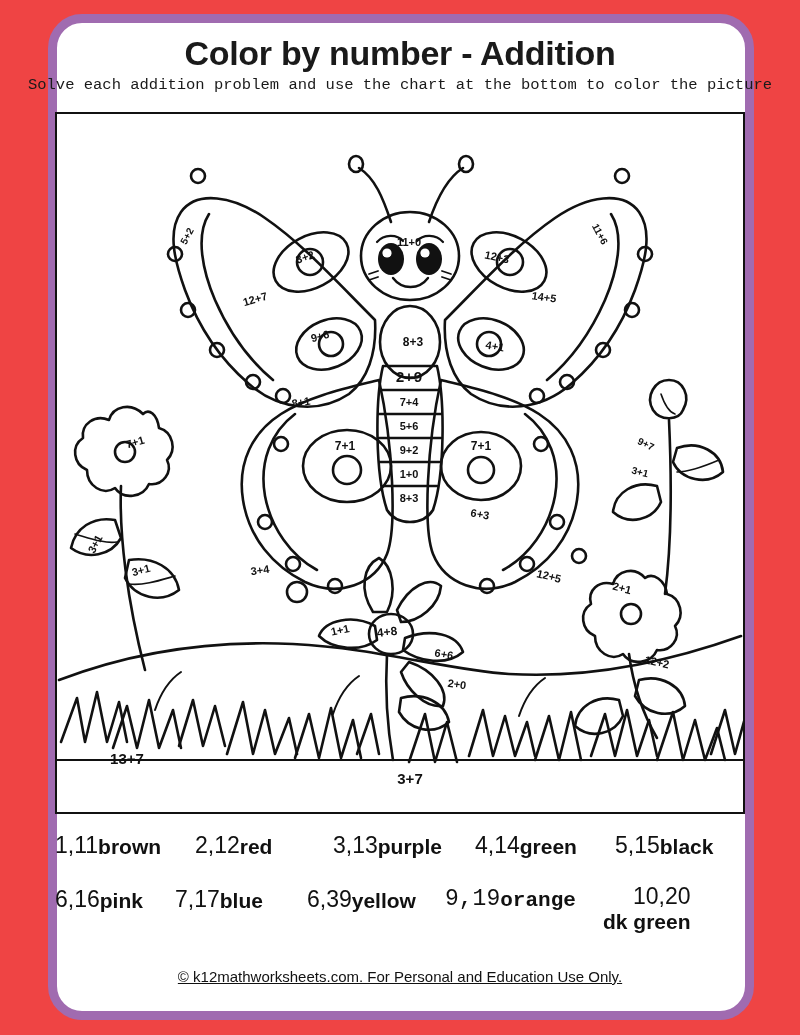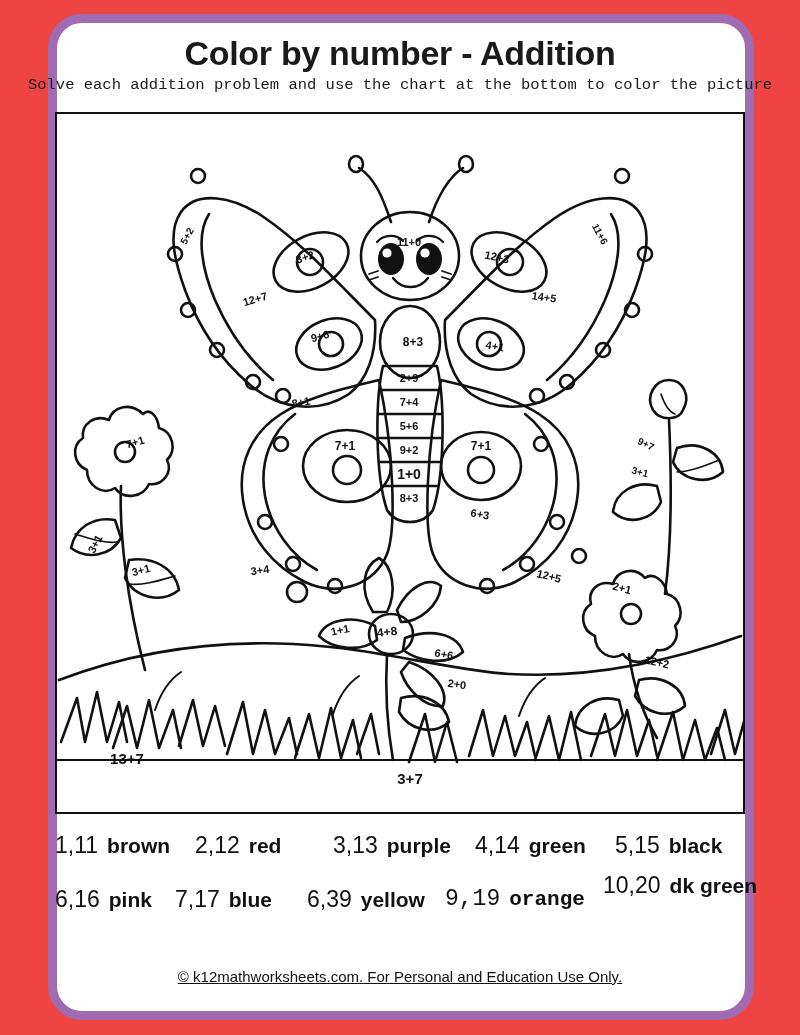--- a/index.html
+++ b/index.html
@@ -69,22 +69,21 @@
     width: 700px;
     height: 108px;
   }
   .legend-row {
     display: flex;
     align-items: baseline;
     height: 54px;
   }
   .legend-cell {
     display: flex;
-    align-items: center;
-    gap: 9px;
+    align-items: flex-end;
     white-space: nowrap;
   }
   .legend-num {
     font-size: 23px;
     color: #111;
     font-weight: normal;
   }
   .legend-name {
     font-size: 21px;
     color: #111;
@@ -269,25 +268,25 @@
         <div class="prob" style="font-size: 10px; left: 130px; top: 122px; transform: translate(-50%, -50%) rotate(-62deg);">5+2</div>
         <div class="prob" style="font-size: 11px; left: 248px; top: 143px; transform: translate(-50%, -50%) rotate(-18deg);">3+2</div>
         <div class="prob" style="font-size: 11px; left: 198px; top: 185px; transform: translate(-50%, -50%) rotate(-16deg);">12+7</div>
         <div class="prob" style="font-size: 11px; left: 263px; top: 222px; transform: translate(-50%, -50%) rotate(-14deg);">9+6</div>
         <div class="prob" style="font-size: 11px; left: 352px; top: 128px; transform: translate(-50%, -50%) rotate(0deg);">11+0</div>
         <div class="prob" style="font-size: 12px; left: 356px; top: 228px; transform: translate(-50%, -50%) rotate(0deg);">8+3</div>
         <div class="prob" style="font-size: 11px; left: 440px; top: 143px; transform: translate(-50%, -50%) rotate(12deg);">12+3</div>
         <div class="prob" style="font-size: 11px; left: 487px; top: 183px; transform: translate(-50%, -50%) rotate(8deg);">14+5</div>
         <div class="prob" style="font-size: 10px; left: 543px; top: 120px; transform: translate(-50%, -50%) rotate(62deg);">11+6</div>
         <div class="prob" style="font-size: 11px; left: 438px; top: 232px; transform: translate(-50%, -50%) rotate(10deg);">4+1</div>
-        <div class="prob" style="font-size: 11px; left: 352px; top: 264px; transform: translate(-50%, -50%) rotate(0deg);">2+9</div>
+        <div class="prob" style="font-size: 15px; left: 352px; top: 264px; transform: translate(-50%, -50%) rotate(0deg); font-family: Liberation Mono, monospace;">2+9</div>
         <div class="prob" style="font-size: 11px; left: 352px; top: 288px; transform: translate(-50%, -50%) rotate(0deg);">7+4</div>
         <div class="prob" style="font-size: 11px; left: 352px; top: 312px; transform: translate(-50%, -50%) rotate(0deg);">5+6</div>
         <div class="prob" style="font-size: 11px; left: 352px; top: 336px; transform: translate(-50%, -50%) rotate(0deg);">9+2</div>
-        <div class="prob" style="font-size: 14px; left: 352px; top: 360px; transform: translate(-50%, -50%) rotate(0deg);">1+0</div>
+        <div class="prob" style="font-size: 11px; left: 352px; top: 360px; transform: translate(-50%, -50%) rotate(0deg);">1+0</div>
         <div class="prob" style="font-size: 11px; left: 352px; top: 384px; transform: translate(-50%, -50%) rotate(0deg);">8+3</div>
         <div class="prob" style="font-size: 11px; left: 244px; top: 288px; transform: translate(-50%, -50%) rotate(-10deg);">8+1</div>
         <div class="prob" style="font-size: 12px; left: 288px; top: 332px; transform: translate(-50%, -50%) rotate(0deg);">7+1</div>
         <div class="prob" style="font-size: 12px; left: 424px; top: 332px; transform: translate(-50%, -50%) rotate(0deg);">7+1</div>
         <div class="prob" style="font-size: 11px; left: 423px; top: 400px; transform: translate(-50%, -50%) rotate(10deg);">6+3</div>
         <div class="prob" style="font-size: 11px; left: 203px; top: 456px; transform: translate(-50%, -50%) rotate(-8deg);">3+4</div>
         <div class="prob" style="font-size: 11px; left: 492px; top: 462px; transform: translate(-50%, -50%) rotate(14deg);">12+5</div>
         <div class="prob" style="font-size: 11px; left: 78px; top: 328px; transform: translate(-50%, -50%) rotate(-16deg);">7+1</div>
         <div class="prob" style="font-size: 11px; left: 38px; top: 430px; transform: translate(-50%, -50%) rotate(-62deg);">3+1</div>
         <div class="prob" style="font-size: 11px; left: 84px; top: 456px; transform: translate(-50%, -50%) rotate(-14deg);">3+1</div>
@@ -338,21 +337,21 @@
           <span class="legend-name">blue</span>
         </div>
         <div class="legend-cell" style="position: absolute; left: 252px; top: 58px;">
           <span class="legend-num">6,39</span>
           <span class="legend-name">yellow</span>
         </div>
         <div class="legend-cell" style="position: absolute; left: 390px; top: 58px; font-family: Liberation Mono, monospace;">
           <span class="legend-num">9,19</span>
           <span class="legend-name">orange</span>
         </div>
-        <div class="legend-cell" style="position: absolute; left: 548px; top: 44px;">
+        <div class="legend-cell" style="position: absolute; left: 548px; top: 55px; flex-direction: column;">
           <span class="legend-num">10,20</span>
           <span class="legend-name">dk green</span>
         </div>
       </div>
   </div>
 
   <div id="footer">© k12mathworksheets.com. For Personal and Education Use Only.</div>
 </div>
 
 </body></html>

